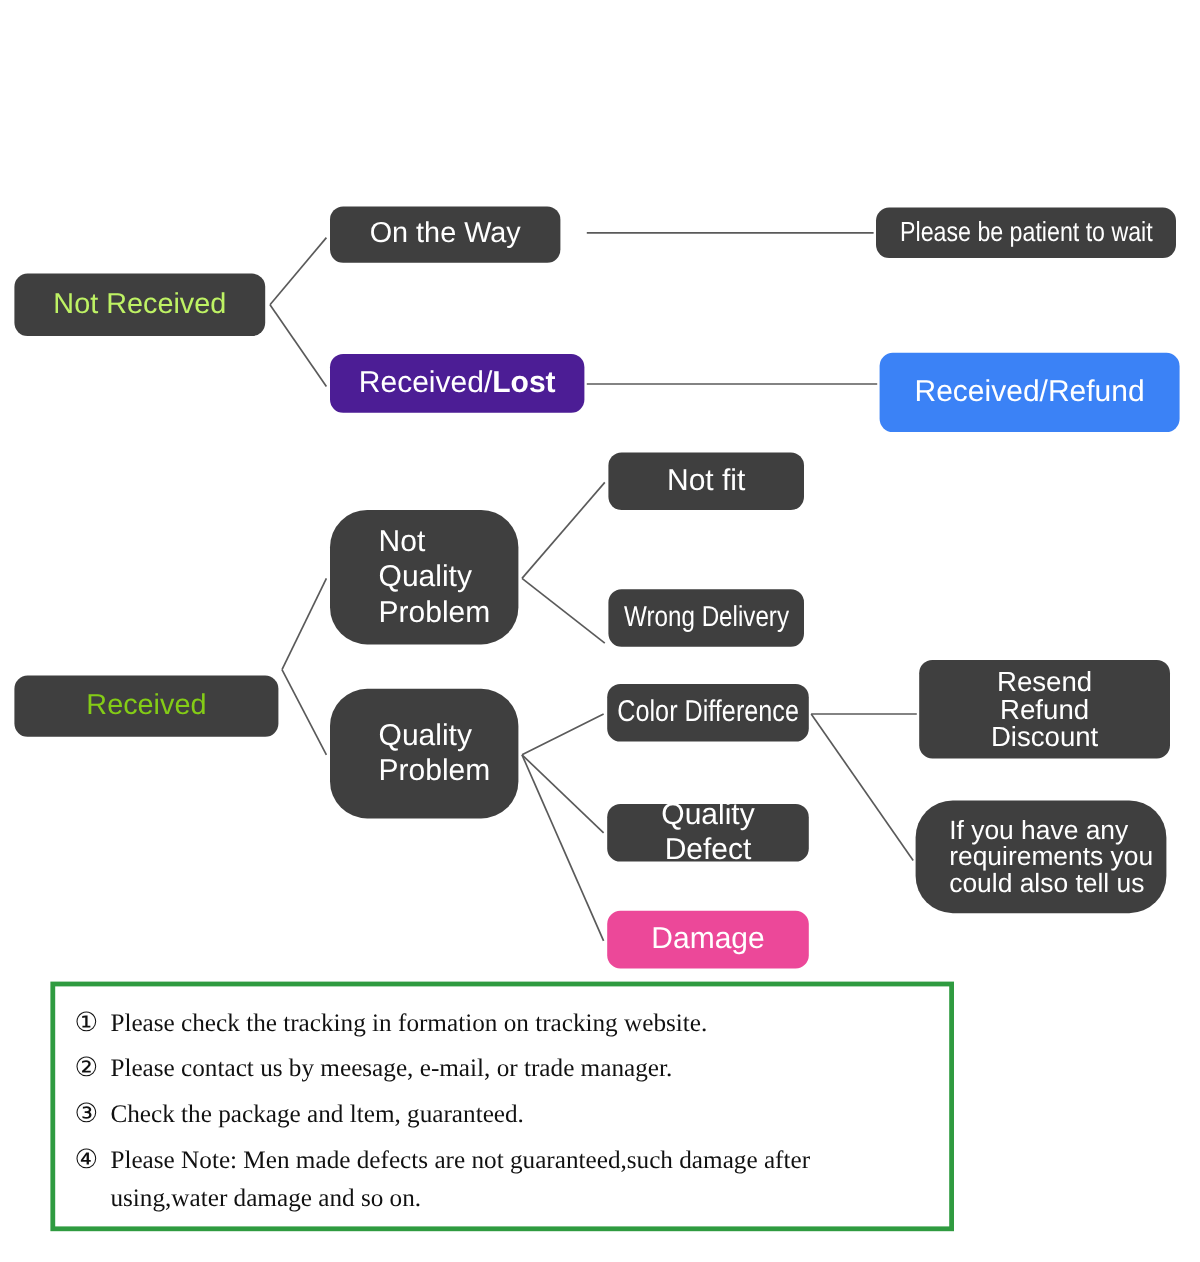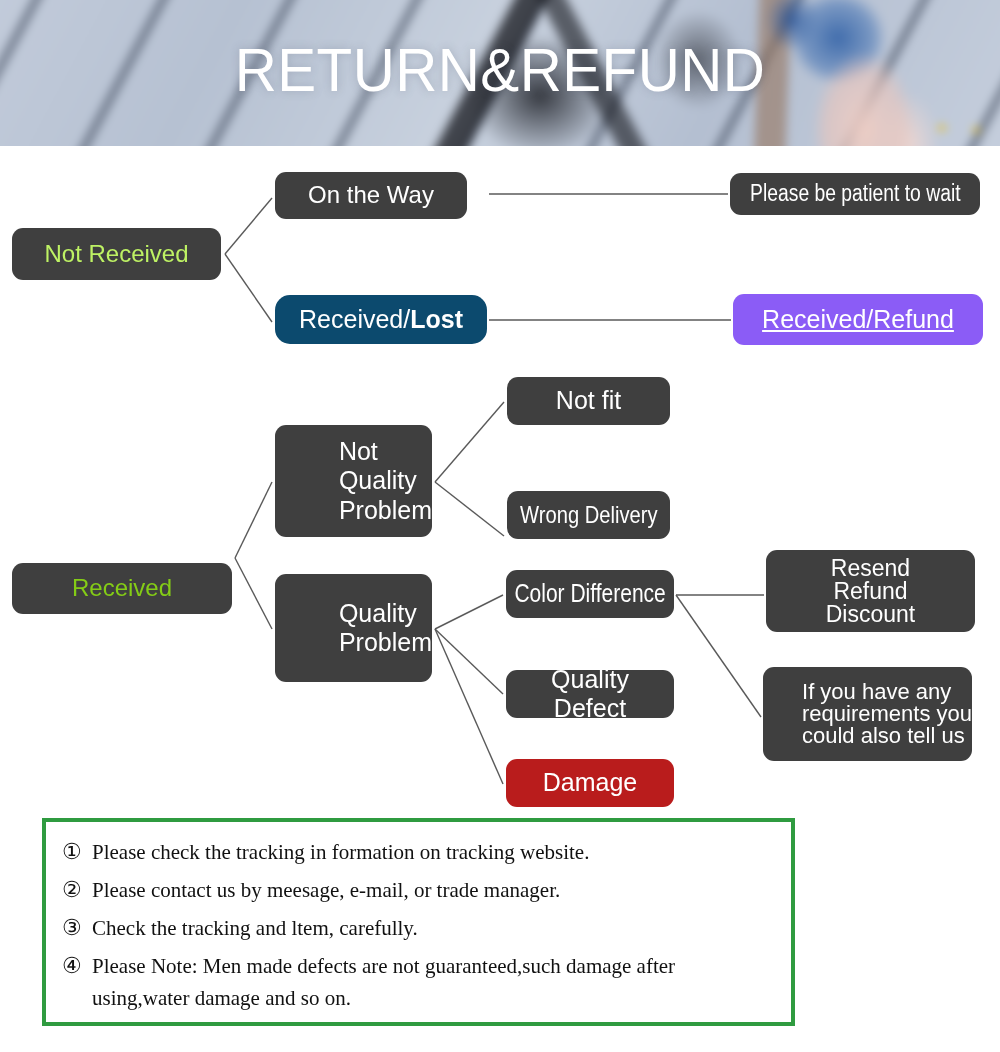--- a/index.html
+++ b/index.html
@@ -103,21 +103,21 @@
     color: #ffffff;
     border-radius: 11px;
     display: flex;
     align-items: center;
     font-family: "Liberation Sans", sans-serif;
     font-weight: 400;
     line-height: 1.18;
     white-space: pre-line;
   }
   .node.center { justify-content: center; text-align: center; }
-  .node.leftal { justify-content: flex-end; text-align: left; }
+  .node.leftal { justify-content: center; text-align: left; border-radius: 31px; }
 
   
   #notes {
     position: absolute;
     left: 42px;
     top: 818px;
     width: 753px;
     height: 208px;
     box-sizing: border-box;
     border: 4px solid #2f9b40;
@@ -144,24 +144,20 @@
     font-size: 21px;
     color: #111111;
     line-height: 32px;
   }
 </style>
 </head>
 <body>
 
 <div id="page">
 
-  <div id="banner">
-    <div id="banner-photo"></div>
-    <div id="banner-title">RETURN&amp;REFUND</div>
-  </div>
 
   <div id="chart">
     <svg id="connectors" viewBox="0 0 1000 670" width="1000" height="670" xmlns="http://www.w3.org/2000/svg">
       <g id="edge-group" fill="none" stroke="#5a5a5a" stroke-width="1.4">
           <path d="M 225,108 L 272,52" stroke="#5a5a5a"></path>
           <path d="M 225,108 L 272,176" stroke="#5a5a5a"></path>
           <path d="M 489,48 L 728,48" stroke="#5a5a5a"></path>
           <path d="M 489,174 L 731,174" stroke="#5a5a5a"></path>
           <path d="M 235,412 L 272,336" stroke="#5a5a5a"></path>
           <path d="M 235,412 L 272,483" stroke="#5a5a5a"></path>
@@ -171,54 +167,54 @@
           <path d="M 435,483 L 503,548" stroke="#5a5a5a"></path>
           <path d="M 435,483 L 503,638" stroke="#5a5a5a"></path>
           <path d="M 676,449 L 764,449" stroke="#5a5a5a"></path>
           <path d="M 676,449 L 761,571" stroke="#5a5a5a"></path>
         </g>
     </svg>
     <div id="node-layer">
         <div class="node center" style="left: 12px; top: 82px; width: 209px; height: 52px; background: rgb(63, 63, 63); color: #bef264; padding: 0px 8px;"><span style="font-size: 24px; white-space: pre-line;">Not Received</span></div>
         <div class="node center" style="left: 275px; top: 26px; width: 192px; height: 47px; background: rgb(63, 63, 63); color: rgb(255, 255, 255); padding: 0px 8px;"><span style="font-size: 24px; white-space: pre-line;">On the Way</span></div>
         <div class="node center" style="left: 730px; top: 27px; width: 250px; height: 42px; background: rgb(63, 63, 63); color: rgb(255, 255, 255); padding: 0px 1px;"><span style="font-size: 23px; display: inline-block; transform: scaleX(0.84); transform-origin: center center; white-space: pre;">Please be patient to wait</span></div>
-        <div class="node center" style="left: 275px; top: 149px; width: 212px; height: 49px; background: #0c4a6e; color: rgb(255, 255, 255); padding: 0px 8px; border-radius: 15px;"><span style="font-size: 25px; white-space: pre-line;"><span>Received/</span><span style="font-weight: 700;">Lost</span></span></div>
-        <div class="node center" style="left: 733px; top: 148px; width: 250px; height: 51px; background: #8b5cf6; color: rgb(255, 255, 255); padding: 0px 8px; text-decoration: underline;"><span style="font-size: 25px; white-space: pre-line;">Received/Refund</span></div>
+        <div class="node center" style="left: 275px; top: 149px; width: 212px; height: 49px; background: #4c1d95; color: rgb(255, 255, 255); padding: 0px 8px;"><span style="font-size: 25px; white-space: pre-line;"><span>Received/</span><span style="font-weight: 700;">Lost</span></span></div>
+        <div class="node center" style="left: 733px; top: 148px; width: 250px; height: 66px; background: #3b82f6; color: rgb(255, 255, 255); padding: 0px 8px;"><span style="font-size: 25px; white-space: pre-line;">Received/Refund</span></div>
         <div class="node center" style="left: 12px; top: 386px; width: 220px; height: 51px; background: rgb(63, 63, 63); color: #84cc16; padding: 0px 8px; margin-top: 31px;"><span style="font-size: 24px; white-space: pre-line;">Received</span></div>
         <div class="node leftal" style="left: 275px; top: 279px; width: 157px; height: 112px; background: rgb(63, 63, 63); color: rgb(255, 255, 255); padding: 0px 0px 0px 17px;"><span style="font-size: 25px; white-space: pre-line;">Not
 Quality
 Problem</span></div>
         <div class="node center" style="left: 507px; top: 231px; width: 163px; height: 48px; background: rgb(63, 63, 63); color: rgb(255, 255, 255); padding: 0px 8px;"><span style="font-size: 25px; white-space: pre-line;">Not fit</span></div>
         <div class="node center" style="left: 507px; top: 345px; width: 163px; height: 48px; background: rgb(63, 63, 63); color: rgb(255, 255, 255); padding: 11px 8px;"><span style="font-size: 24px; display: inline-block; transform: scaleX(0.84); transform-origin: center center; white-space: pre;">Wrong Delivery</span></div>
         <div class="node leftal" style="left: 275px; top: 428px; width: 157px; height: 108px; background: rgb(63, 63, 63); color: rgb(255, 255, 255); padding: 0px 0px 0px 17px;"><span style="font-size: 25px; white-space: pre-line;">Quality
 Problem</span></div>
         <div class="node center" style="left: 506px; top: 424px; width: 168px; height: 48px; background: rgb(63, 63, 63); color: rgb(255, 255, 255); padding: 4px 8px;"><span style="font-size: 25px; display: inline-block; transform: scaleX(0.84); transform-origin: center center; white-space: pre;">Color Difference</span></div>
         <div class="node center" style="left: 506px; top: 524px; width: 168px; height: 48px; background: rgb(63, 63, 63); color: rgb(255, 255, 255); padding: 15px 8px;"><span style="font-size: 25px; white-space: pre-line;">Quality Defect</span></div>
-        <div class="node center" style="left: 506px; top: 613px; width: 168px; height: 48px; background: #b91c1c; color: rgb(255, 255, 255); padding: 0px 8px;"><span style="font-size: 25px; white-space: pre-line;">Damage</span></div>
+        <div class="node center" style="left: 506px; top: 613px; width: 168px; height: 48px; background: #ec4899; color: rgb(255, 255, 255); padding: 0px 8px;"><span style="font-size: 25px; white-space: pre-line;">Damage</span></div>
         <div class="node center" style="left: 766px; top: 404px; width: 209px; height: 82px; background: rgb(63, 63, 63); color: rgb(255, 255, 255); padding: 0px 8px;"><span style="font-size: 23px; line-height: 1; white-space: pre-line;">Resend
 Refund
 Discount</span></div>
         <div class="node leftal" style="left: 763px; top: 521px; width: 209px; height: 94px; background: rgb(63, 63, 63); color: rgb(255, 255, 255); padding: 0px 0px 0px 17px;"><span style="font-size: 22px; line-height: 1; white-space: pre-line;">If you have any
 requirements you
 could also tell us</span></div>
       </div>
   </div>
 
   <div id="notes" style="border-color: rgb(47, 155, 64);">
       <div class="note-row">
         <div class="note-num">①</div>
         <div class="note-text">Please check the tracking in formation on tracking website.</div>
       </div>
       <div class="note-row">
         <div class="note-num">②</div>
         <div class="note-text">Please contact us by meesage, e-mail, or trade manager.</div>
       </div>
       <div class="note-row">
         <div class="note-num">③</div>
-        <div class="note-text">Check the tracking and ltem, carefully.</div>
+        <div class="note-text">Check the package and ltem, guaranteed.</div>
       </div>
       <div class="note-row">
         <div class="note-num">④</div>
         <div class="note-text">Please Note: Men made defects  are not guaranteed,such damage after using,water damage and so on.</div>
       </div>
     </div>
 
 </div>
 
 </body></html>

